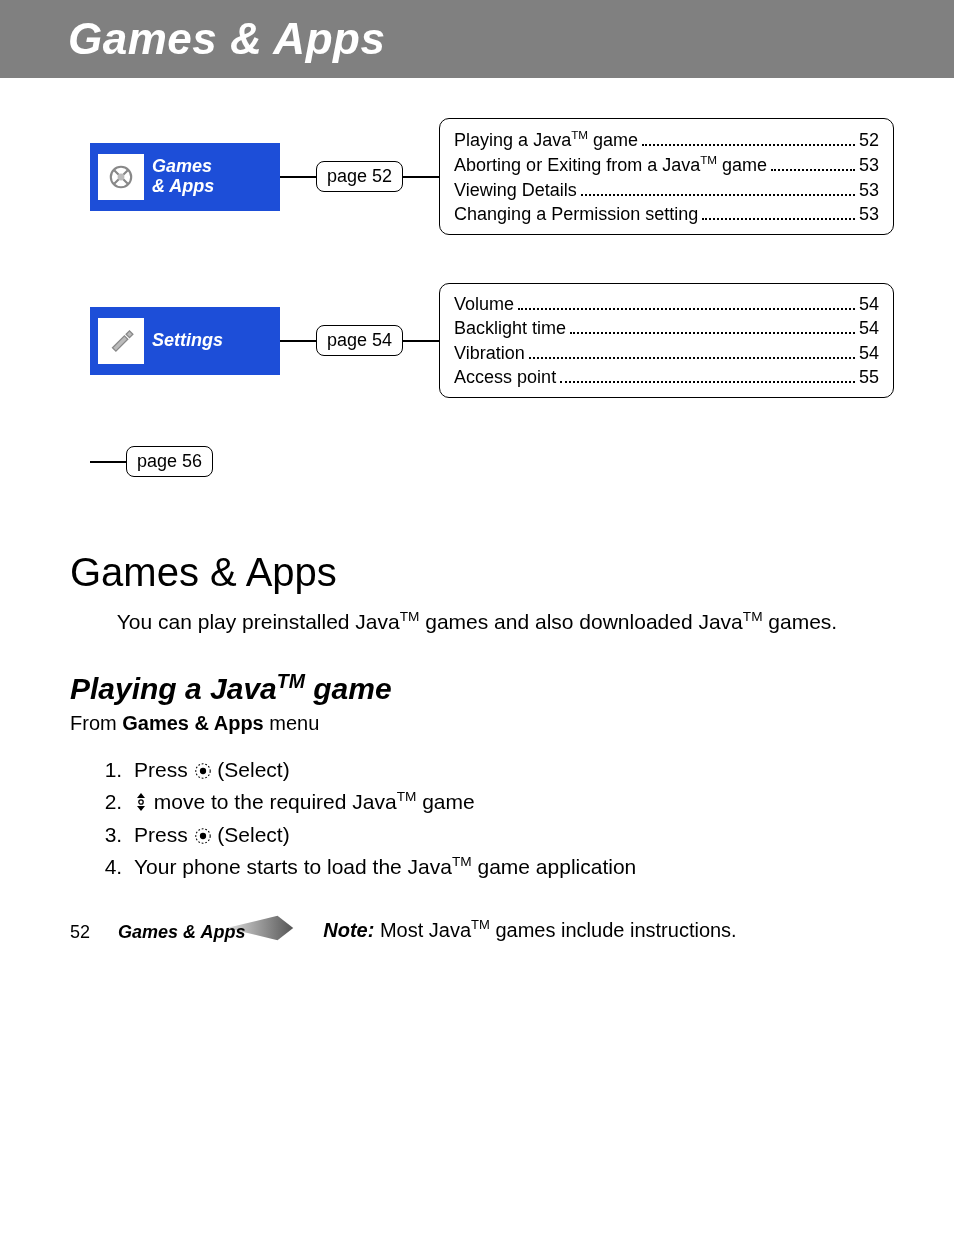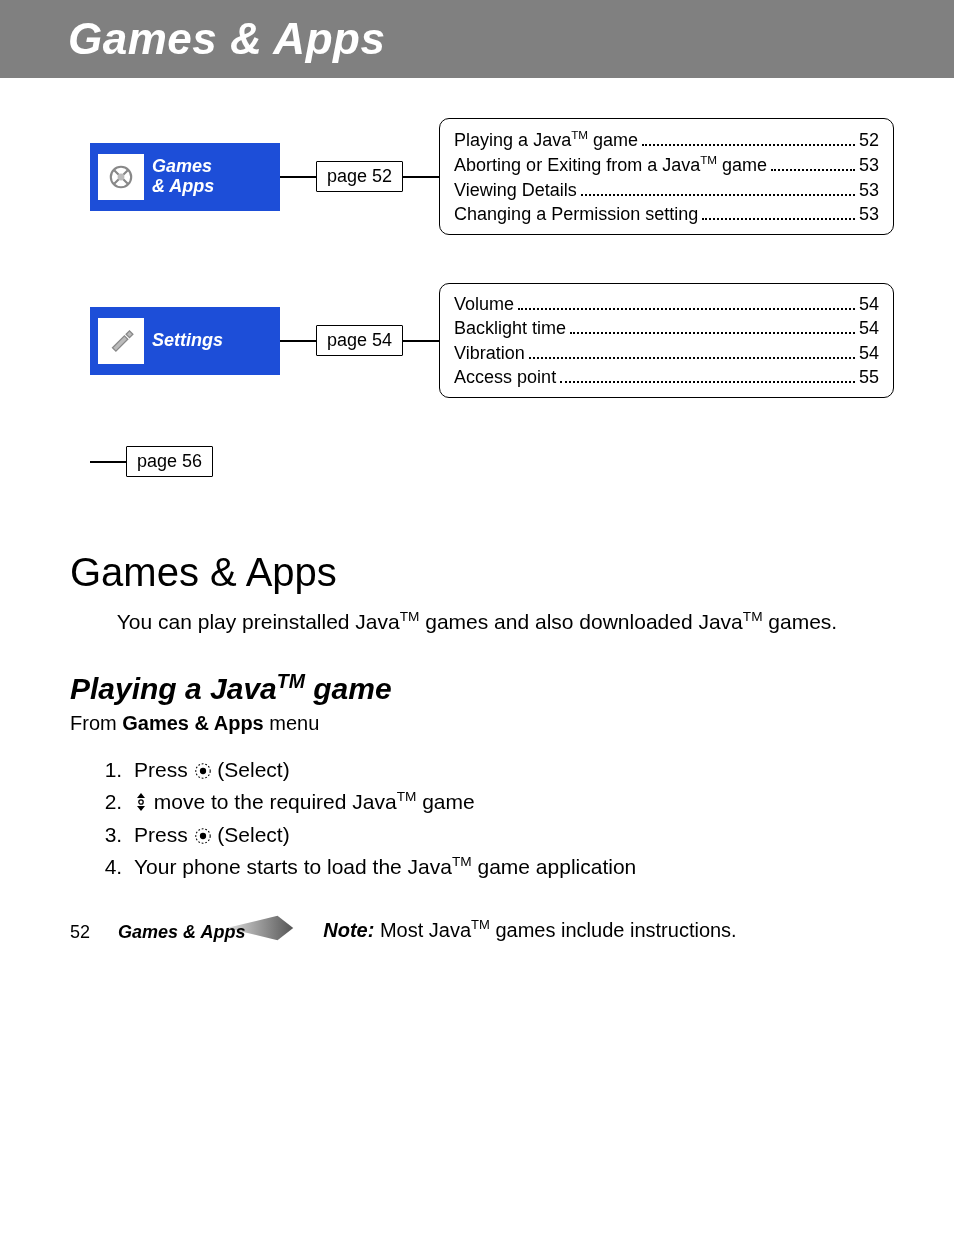--- a/index.html
+++ b/index.html
@@ -62,21 +62,21 @@
     font-size: 18px;
     line-height: 1.1;
   }
   .connector {
     width: 36px;
     height: 2px;
     background: #000;
   }
   .page-badge {
     border: 1.5px solid #000;
-    border-radius: 1px;
+    border-radius: 8px;
     padding: 4px 10px;
     font-size: 18px;
     white-space: nowrap;
   }
   .connector2 {
     width: 36px;
     height: 2px;
     background: #000;
   }
   .toc-box {

